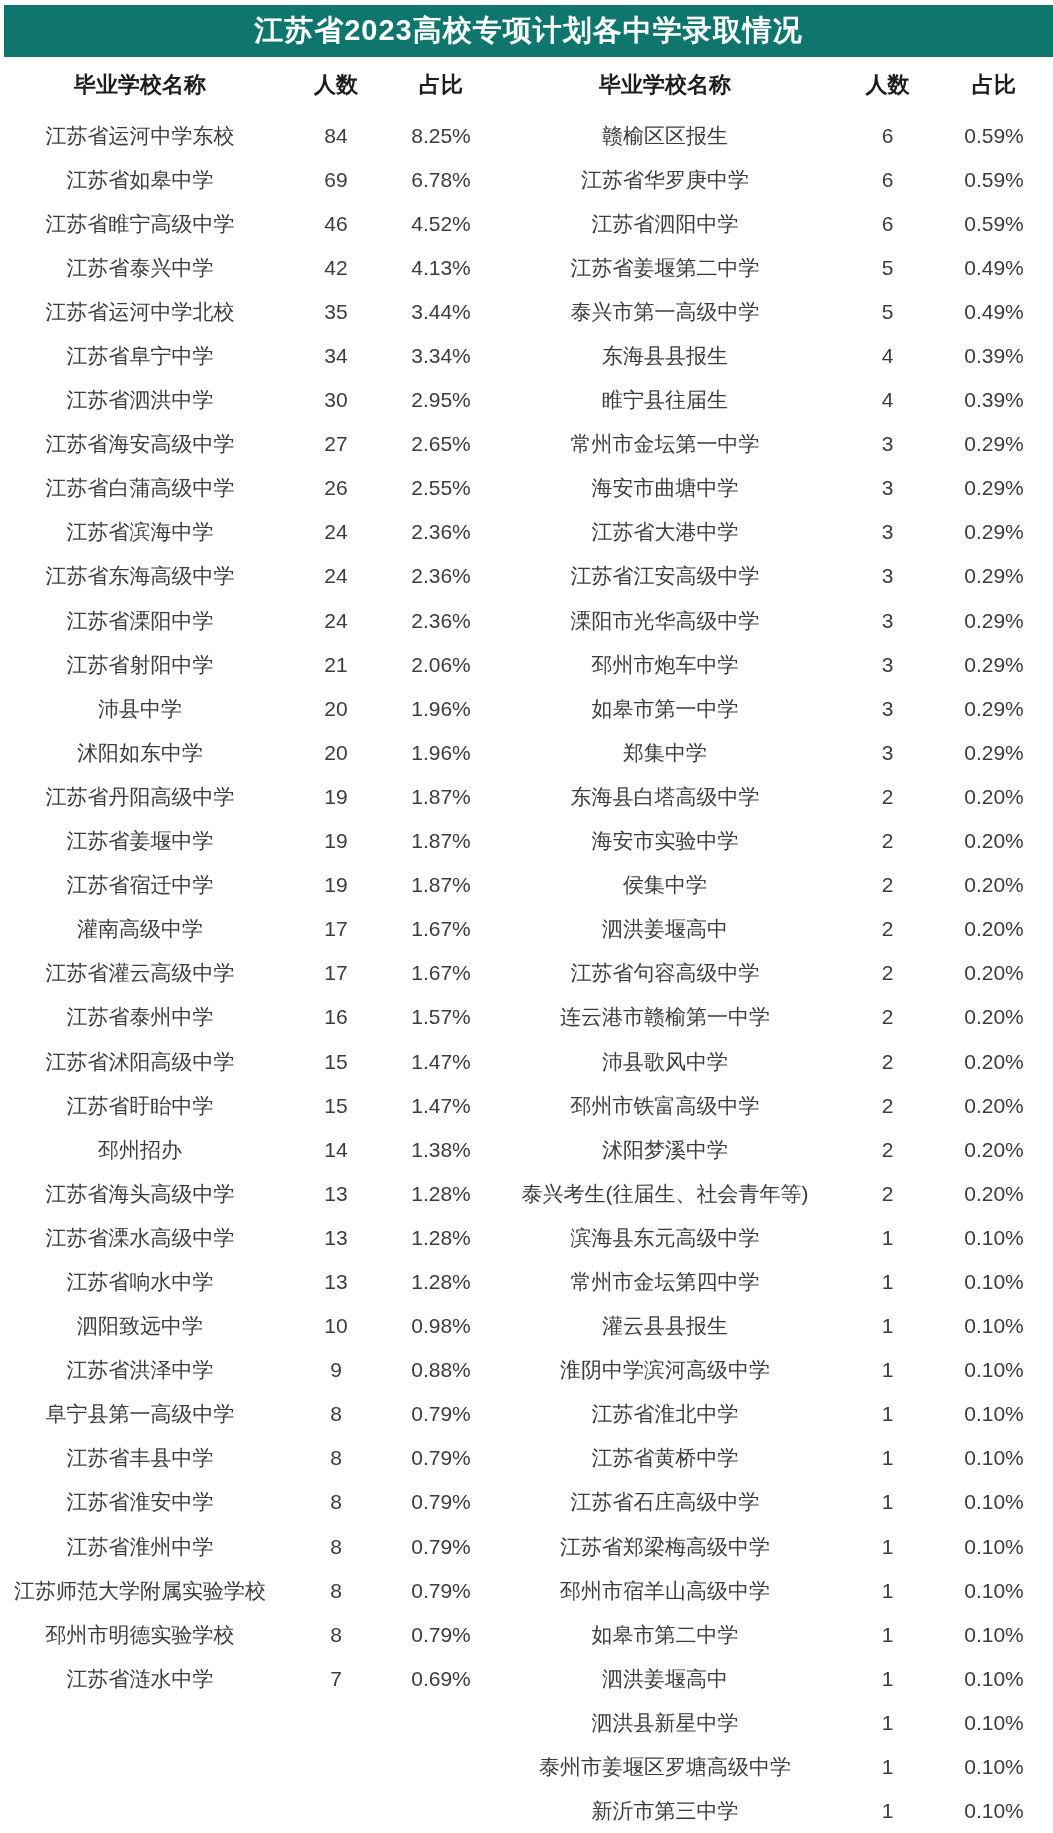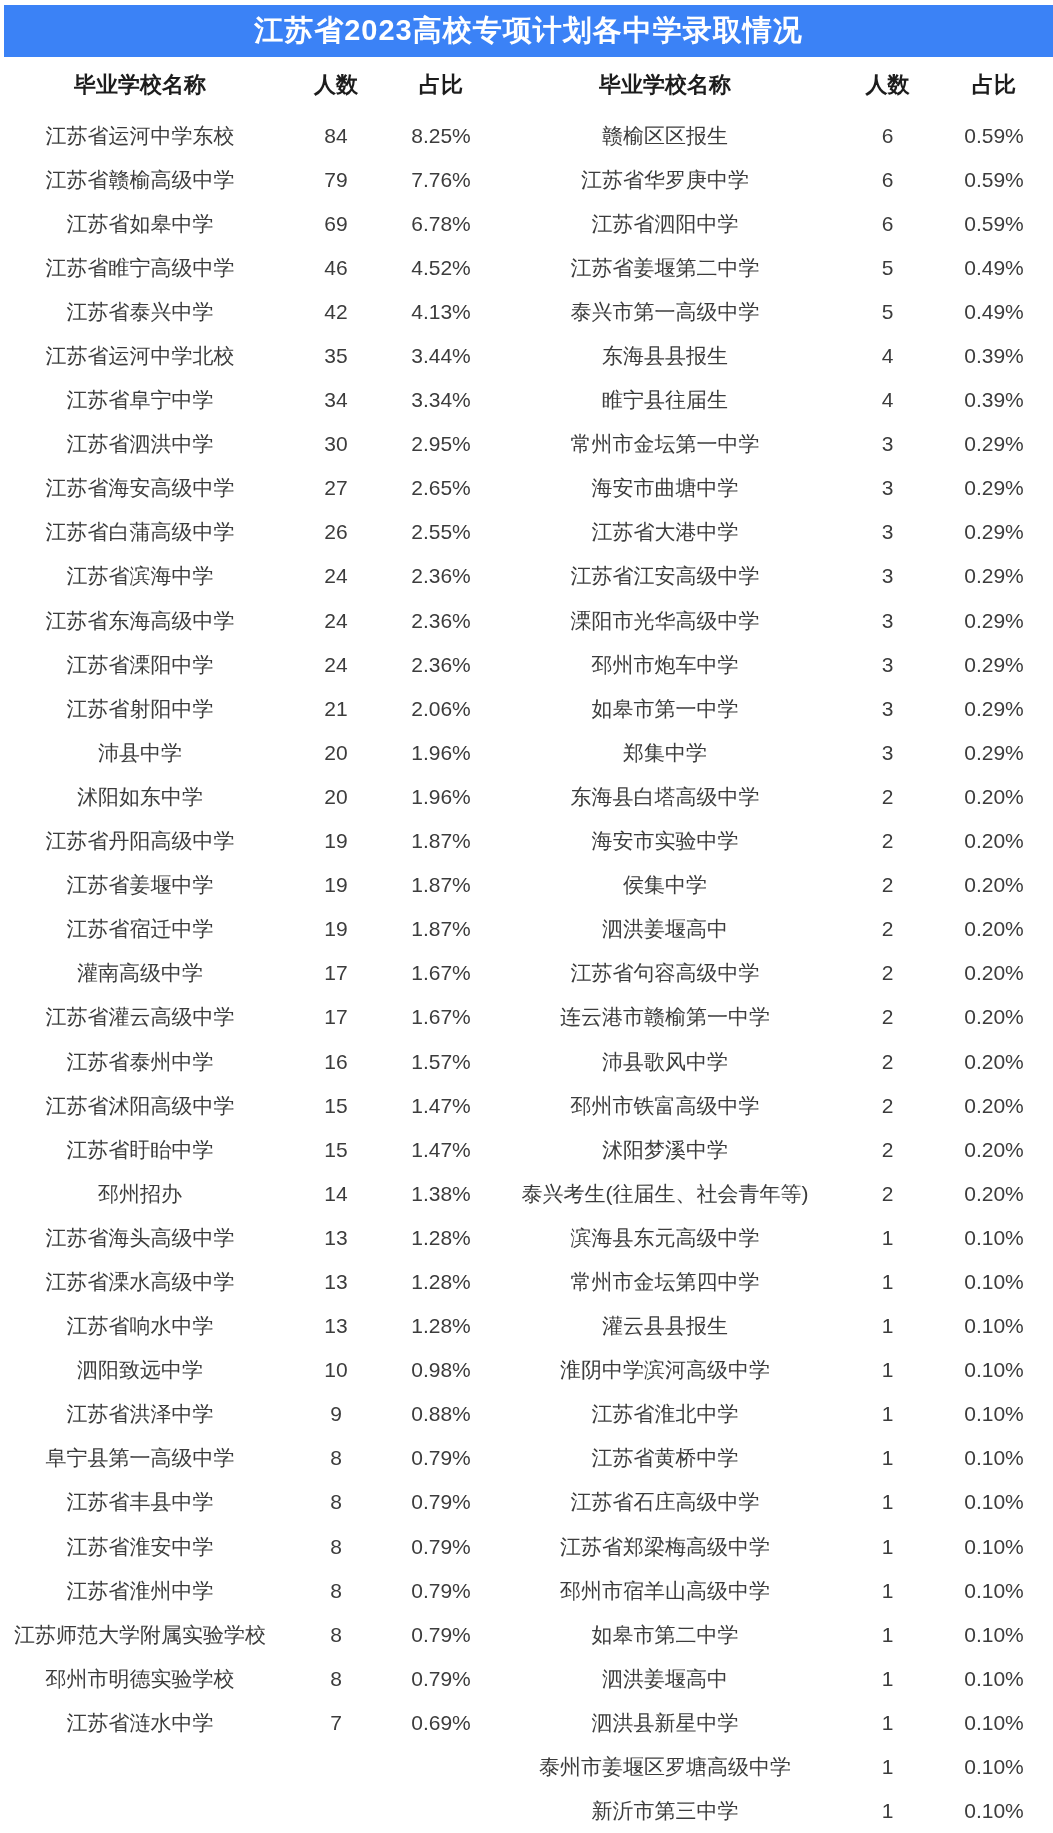--- a/index.html
+++ b/index.html
@@ -10,21 +10,21 @@
   body {
     width: 1053px;
     height: 1833px;
     overflow: hidden;
     font-family: "Liberation Sans", "DejaVu Sans", sans-serif;
     color: #3c3c3c;
   }
   .title-bar {
     margin: 5px 0 0 4px;
     height: 52px;
-    background: #3b82f6;
+    background: #0f766e;
     display: flex;
     align-items: center;
     justify-content: center;
   }
   .title-bar .title-text {
     color: #ffffff;
     font-weight: bold;
     font-size: 29px;
     letter-spacing: 1px;
     white-space: nowrap;
@@ -78,25 +78,20 @@
       <span class="c cnt">人数</span>
       <span class="c pct">占比</span>
     </div>
     <div>
         <div class="row">
           <span class="c name">江苏省运河中学东校</span>
           <span class="c cnt">84</span>
           <span class="c pct">8.25%</span>
         </div>
         <div class="row">
-          <span class="c name">江苏省赣榆高级中学</span>
-          <span class="c cnt">79</span>
-          <span class="c pct">7.76%</span>
-        </div>
-        <div class="row">
           <span class="c name">江苏省如皋中学</span>
           <span class="c cnt">69</span>
           <span class="c pct">6.78%</span>
         </div>
         <div class="row">
           <span class="c name">江苏省睢宁高级中学</span>
           <span class="c cnt">46</span>
           <span class="c pct">4.52%</span>
         </div>
         <div class="row">

